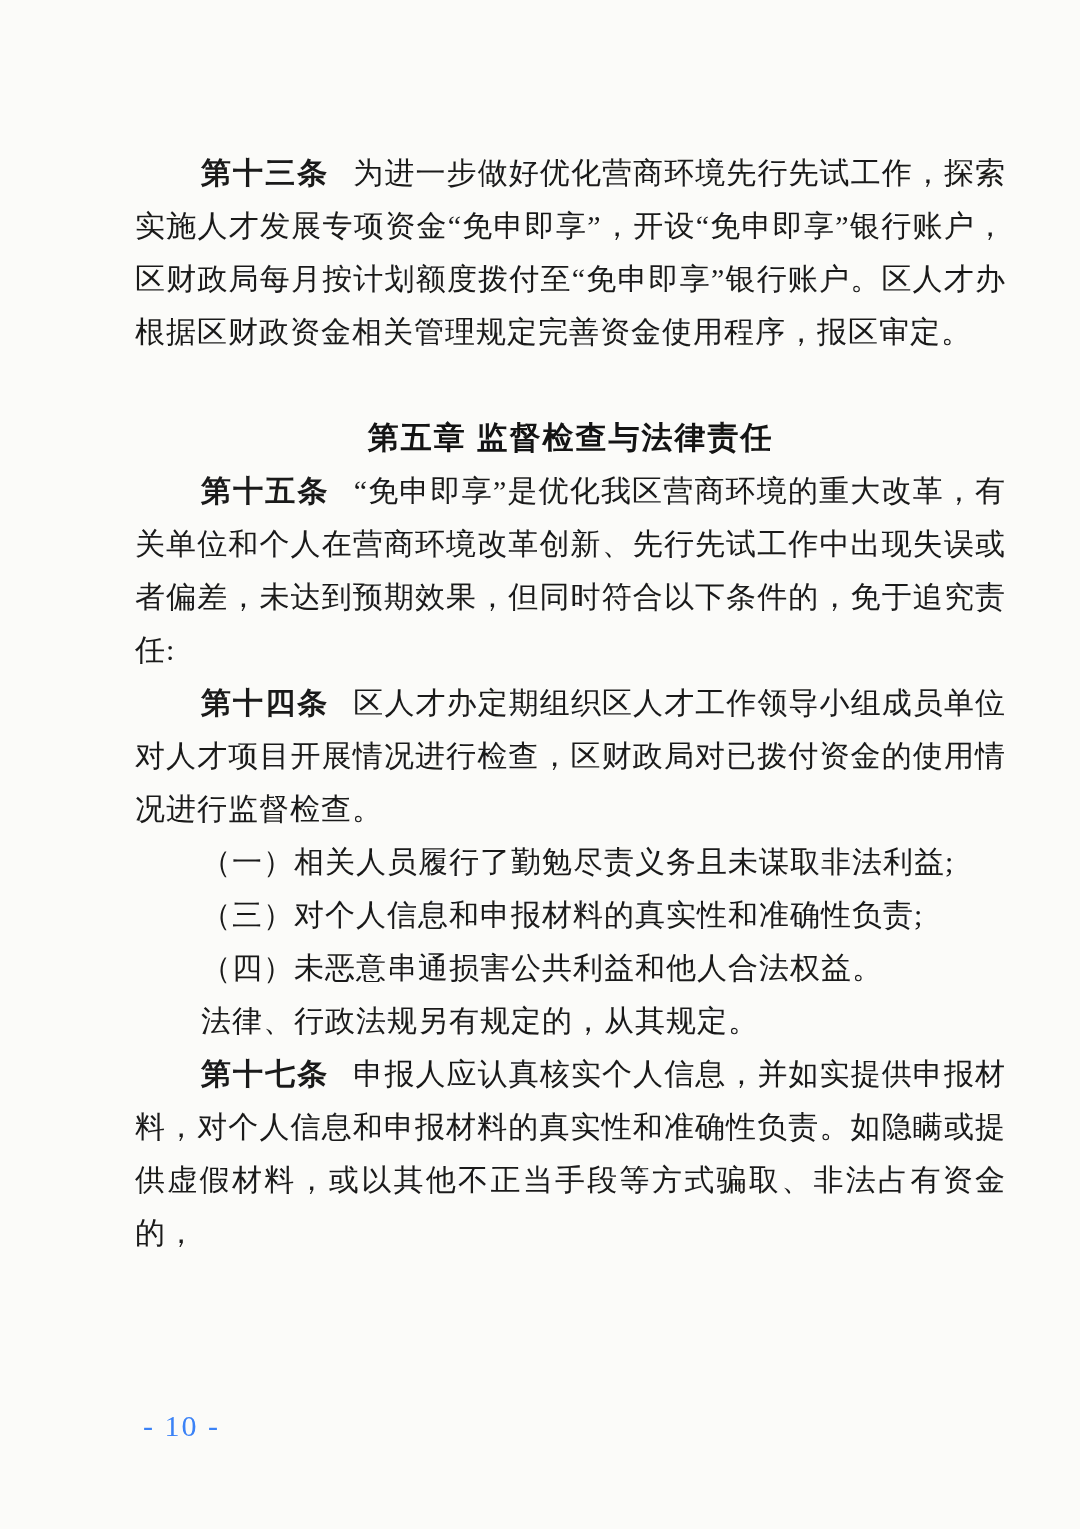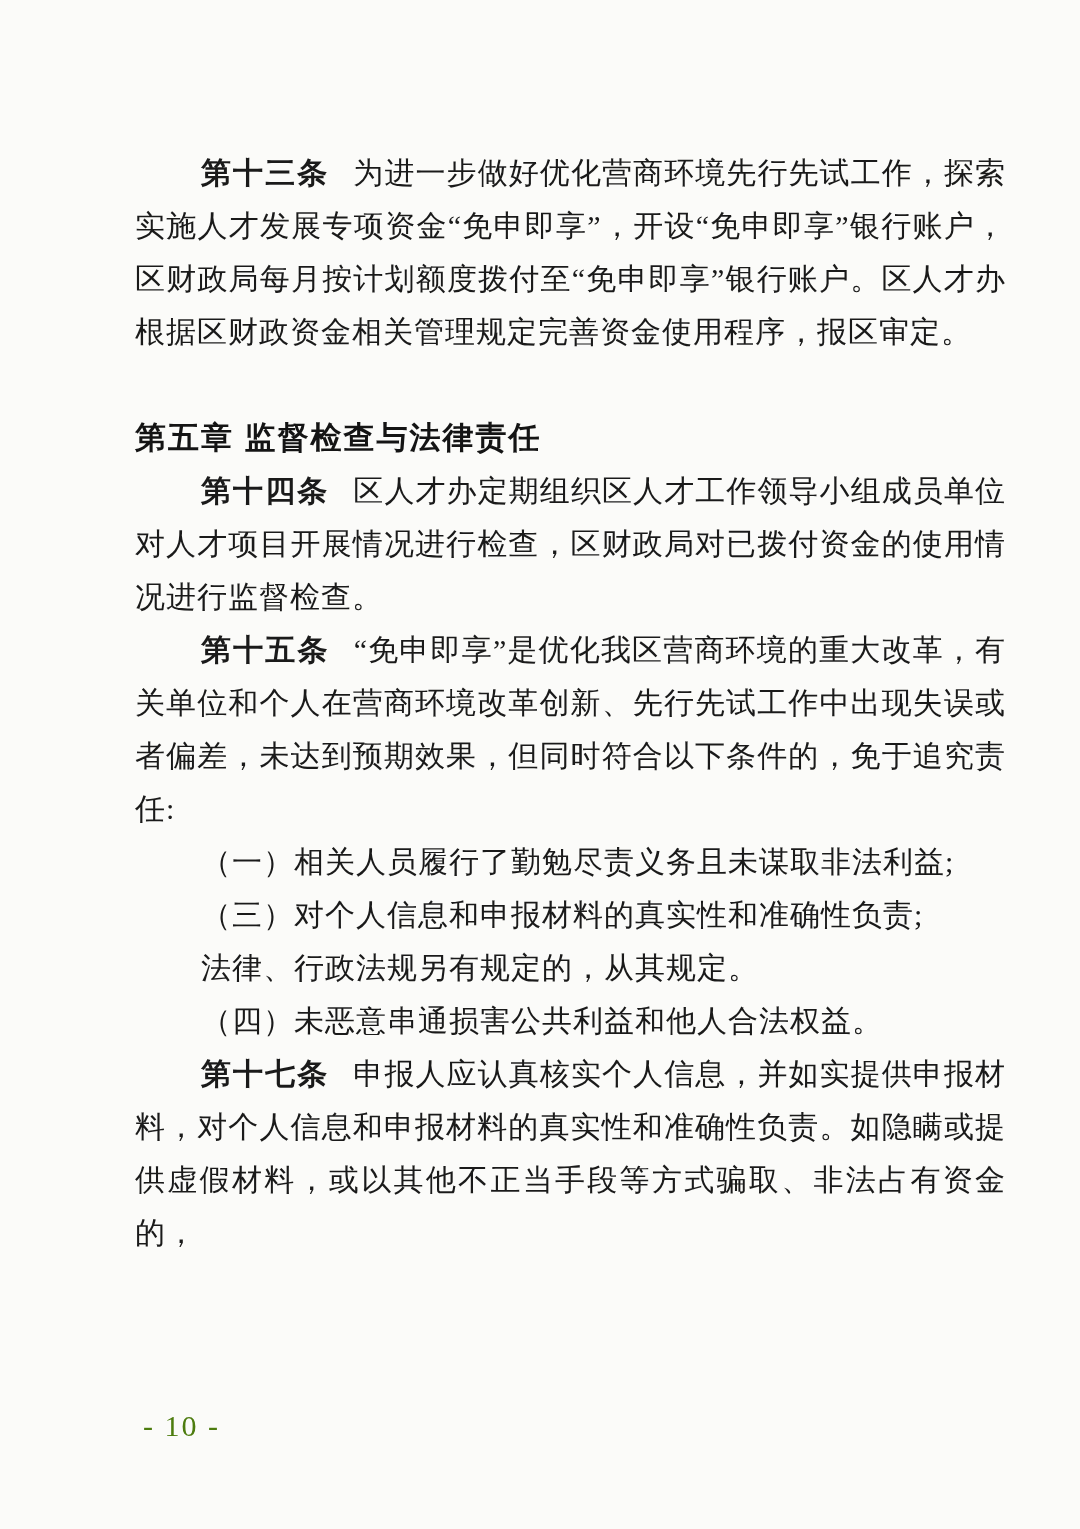--- a/index.html
+++ b/index.html
@@ -33,56 +33,56 @@
   }
   .para .num {
     font-weight: 700;
     margin-right: 24px;
     letter-spacing: 2px;
   }
   .chapter {
     margin: 53px 0 0 0;
     font-size: 31px;
     line-height: 53px;
-    text-align: left;
+    text-align: center;
     font-weight: 700;
     letter-spacing: 2px;
-    font-family: Liberation Sans, sans-serif;
+    font-family: Liberation Serif, serif;
     color: #141414;
   }
   .pagenum {
     position: absolute;
     left: 143px;
     top: 1408px;
     font-size: 30px;
     line-height: 36px;
     letter-spacing: 2px;
-    color: #4d7c0f;
+    color: #3b82f6;
   }
 </style>
 </head>
 <body>
 
 <div class="page">
 
   <p class="para"><span class="num">第十三条</span><span>为进一步做好优化营商环境先行先试工作，探索实施人才发展专项资金“免申即享”，开设“免申即享”银行账户，区财政局每月按计划额度拨付至“免申即享”银行账户。区人才办根据区财政资金相关管理规定完善资金使用程序，报区审定。</span></p>
 
   <h2 class="chapter">第五章 监督检查与法律责任</h2>
 
+  <p class="para"><span class="num">第十五条</span><span>“免申即享”是优化我区营商环境的重大改革，有关单位和个人在营商环境改革创新、先行先试工作中出现失误或者偏差，未达到预期效果，但同时符合以下条件的，免于追究责任:</span></p>
+
   <p class="para"><span class="num">第十四条</span><span>区人才办定期组织区人才工作领导小组成员单位对人才项目开展情况进行检查，区财政局对已拨付资金的使用情况进行监督检查。</span></p>
-
-  <p class="para"><span class="num">第十五条</span><span>“免申即享”是优化我区营商环境的重大改革，有关单位和个人在营商环境改革创新、先行先试工作中出现失误或者偏差，未达到预期效果，但同时符合以下条件的，免于追究责任:</span></p>
 
   <p class="para">（一）相关人员履行了勤勉尽责义务且未谋取非法利益;</p>
 
 
   <p class="para">（三）对个人信息和申报材料的真实性和准确性负责;</p>
 
+  <p class="para">（四）未恶意串通损害公共利益和他人合法权益。</p>
+
   <p class="para">法律、行政法规另有规定的，从其规定。</p>
-
-  <p class="para">（四）未恶意串通损害公共利益和他人合法权益。</p>
 
 
   <p class="para"><span class="num">第十七条</span><span>申报人应认真核实个人信息，并如实提供申报材料，对个人信息和申报材料的真实性和准确性负责。如隐瞒或提供虚假材料，或以其他不正当手段等方式骗取、非法占有资金的，</span></p>
 
   <div class="pagenum">- 10 -</div>
 
 </div>
 
 </body></html>

